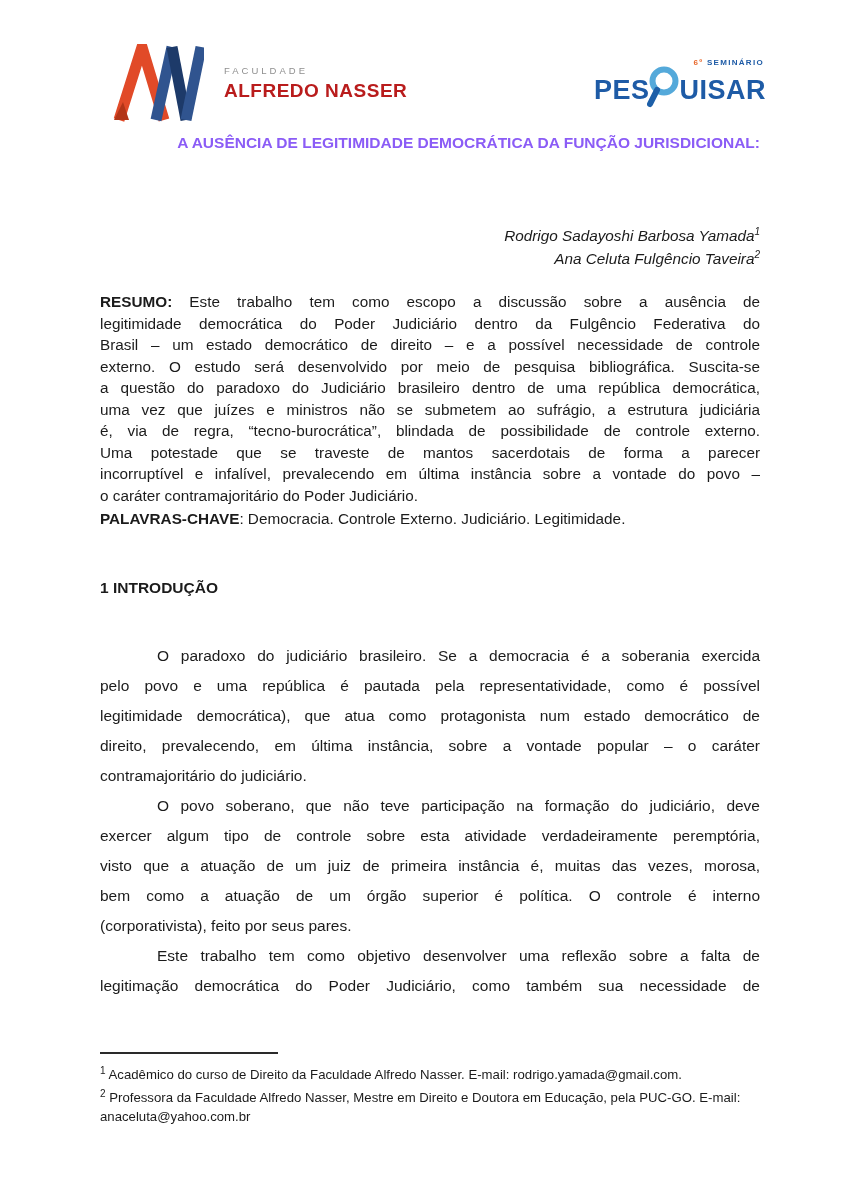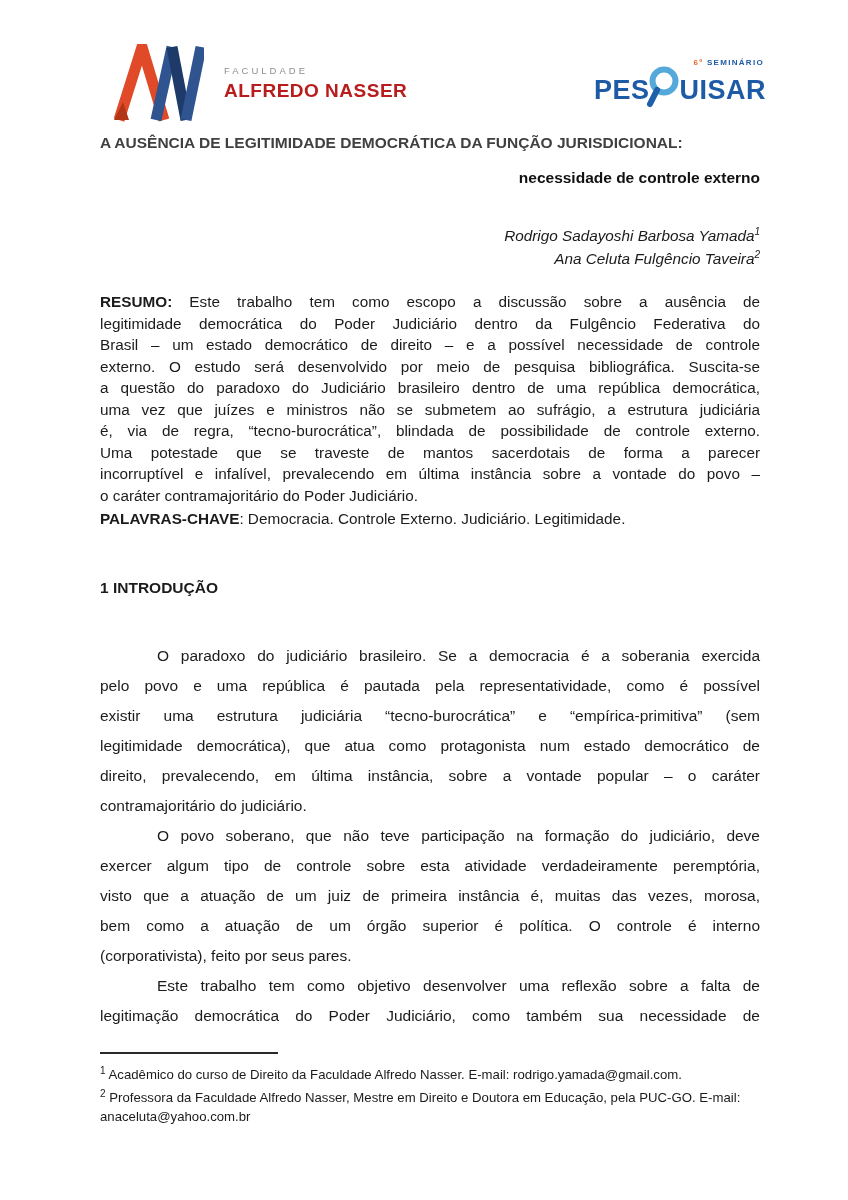--- a/index.html
+++ b/index.html
@@ -16,21 +16,21 @@
   .an-small { font-size:9.5px; letter-spacing:3px; color:#8f8f8f; margin-bottom:4px; }
   .an-name  { font-size:19px; font-weight:bold; color:#b91c1c; letter-spacing:0.5px; }
   .pesq { position:absolute; right:-6px; top:12px; padding-top:10px; }
   .pesq-badge { position:absolute; top:2px; right:2px; font-size:8px; font-weight:bold; letter-spacing:1.3px; white-space:nowrap; }
   .badge-num { color:#e8682c; }
   .badge-text { color:#1e5ba6; }
   .pesq-word { font-size:27px; font-weight:bold; color:#1e5ba6; letter-spacing:0.5px; white-space:nowrap; }
   .glass { vertical-align:-9px; margin:0 -2px; }
 
   
-  .title { top:134px; margin:0; font-size:15.5px; font-weight:bold; text-align:left; color:#404040; }
+  .title { top:134px; margin:0; font-size:15.5px; font-weight:bold; text-align:right; color:#8b5cf6; }
   .subtitle { top:169px; font-size:15.5px; font-weight:bold; text-align:right; color:#111; }
   .authors { top:222px; text-align:right; font-style:italic; font-size:15.3px; line-height:19px; }
   .authors sup, .footnote sup { font-size:10px; }
 
   
   .abstract { top:291px; font-size:15.3px; line-height:21.5px; }
   .keywords { top:510px; font-size:15.3px; }
 
   
   .sec-heading { top:579px; margin:0; font-size:15.5px; font-weight:bold; }
@@ -72,21 +72,20 @@
       <div class="pesq-word">
         <span>PES</span><svg class="glass" width="34" height="42" viewBox="0 0 34 42" aria-hidden="true">
           <circle cx="17" cy="15" r="11.5" fill="none" stroke="#54a9da" stroke-width="6"></circle>
           <line x1="10" y1="24" x2="3" y2="38" stroke="#1d5fa8" stroke-width="6" stroke-linecap="round"></line>
         </svg><span>UISAR</span>
       </div>
     </div>
   </div>
 
   <h1 class="abs title">A AUSÊNCIA DE LEGITIMIDADE DEMOCRÁTICA DA FUNÇÃO JURISDICIONAL:</h1>
-  <div class="abs subtitle">necessidade de controle externo</div>
 
   <div class="abs authors">
     <div><span>Rodrigo Sadayoshi Barbosa Yamada</span><sup>1</sup></div>
     <div><span>Ana Celuta Fulgêncio Taveira</span><sup>2</sup></div>
   </div>
 
   <div class="abs abstract">
       <div class="jline"><b>RESUMO:</b> Este trabalho tem como escopo a discussão sobre a ausência de</div>
       <div class="jline">legitimidade democrática do Poder Judiciário dentro da Fulgêncio Federativa do</div>
       <div class="jline">Brasil – um estado democrático de direito – e a possível necessidade de controle</div>
@@ -102,21 +101,20 @@
   <div class="abs keywords">
     <b>PALAVRAS-CHAVE</b><span>: Democracia. Controle Externo. Judiciário. Legitimidade.</span>
   </div>
 
   <h2 class="abs sec-heading">1 INTRODUÇÃO</h2>
 
   <div class="abs bodypars">
     <div>
         <div class="jline indent">O paradoxo do judiciário brasileiro. Se a democracia é a soberania exercida</div>
         <div class="jline">pelo povo e uma república é pautada pela representatividade, como é possível</div>
-        <div class="jline">existir uma estrutura judiciária “tecno-burocrática” e “empírica-primitiva” (sem</div>
         <div class="jline">legitimidade democrática), que atua como protagonista num estado democrático de</div>
         <div class="jline">direito, prevalecendo, em última instância, sobre a vontade popular – o caráter</div>
         <div class="jline jlast">contramajoritário do judiciário.</div>
       </div>
     <div>
         <div class="jline indent">O povo soberano, que não teve participação na formação do judiciário, deve</div>
         <div class="jline">exercer algum tipo de controle sobre esta atividade verdadeiramente peremptória,</div>
         <div class="jline">visto que a atuação de um juiz de primeira instância é, muitas das vezes, morosa,</div>
         <div class="jline">bem como a atuação de um órgão superior é política. O controle é interno</div>
         <div class="jline jlast">(corporativista), feito por seus pares.</div>

